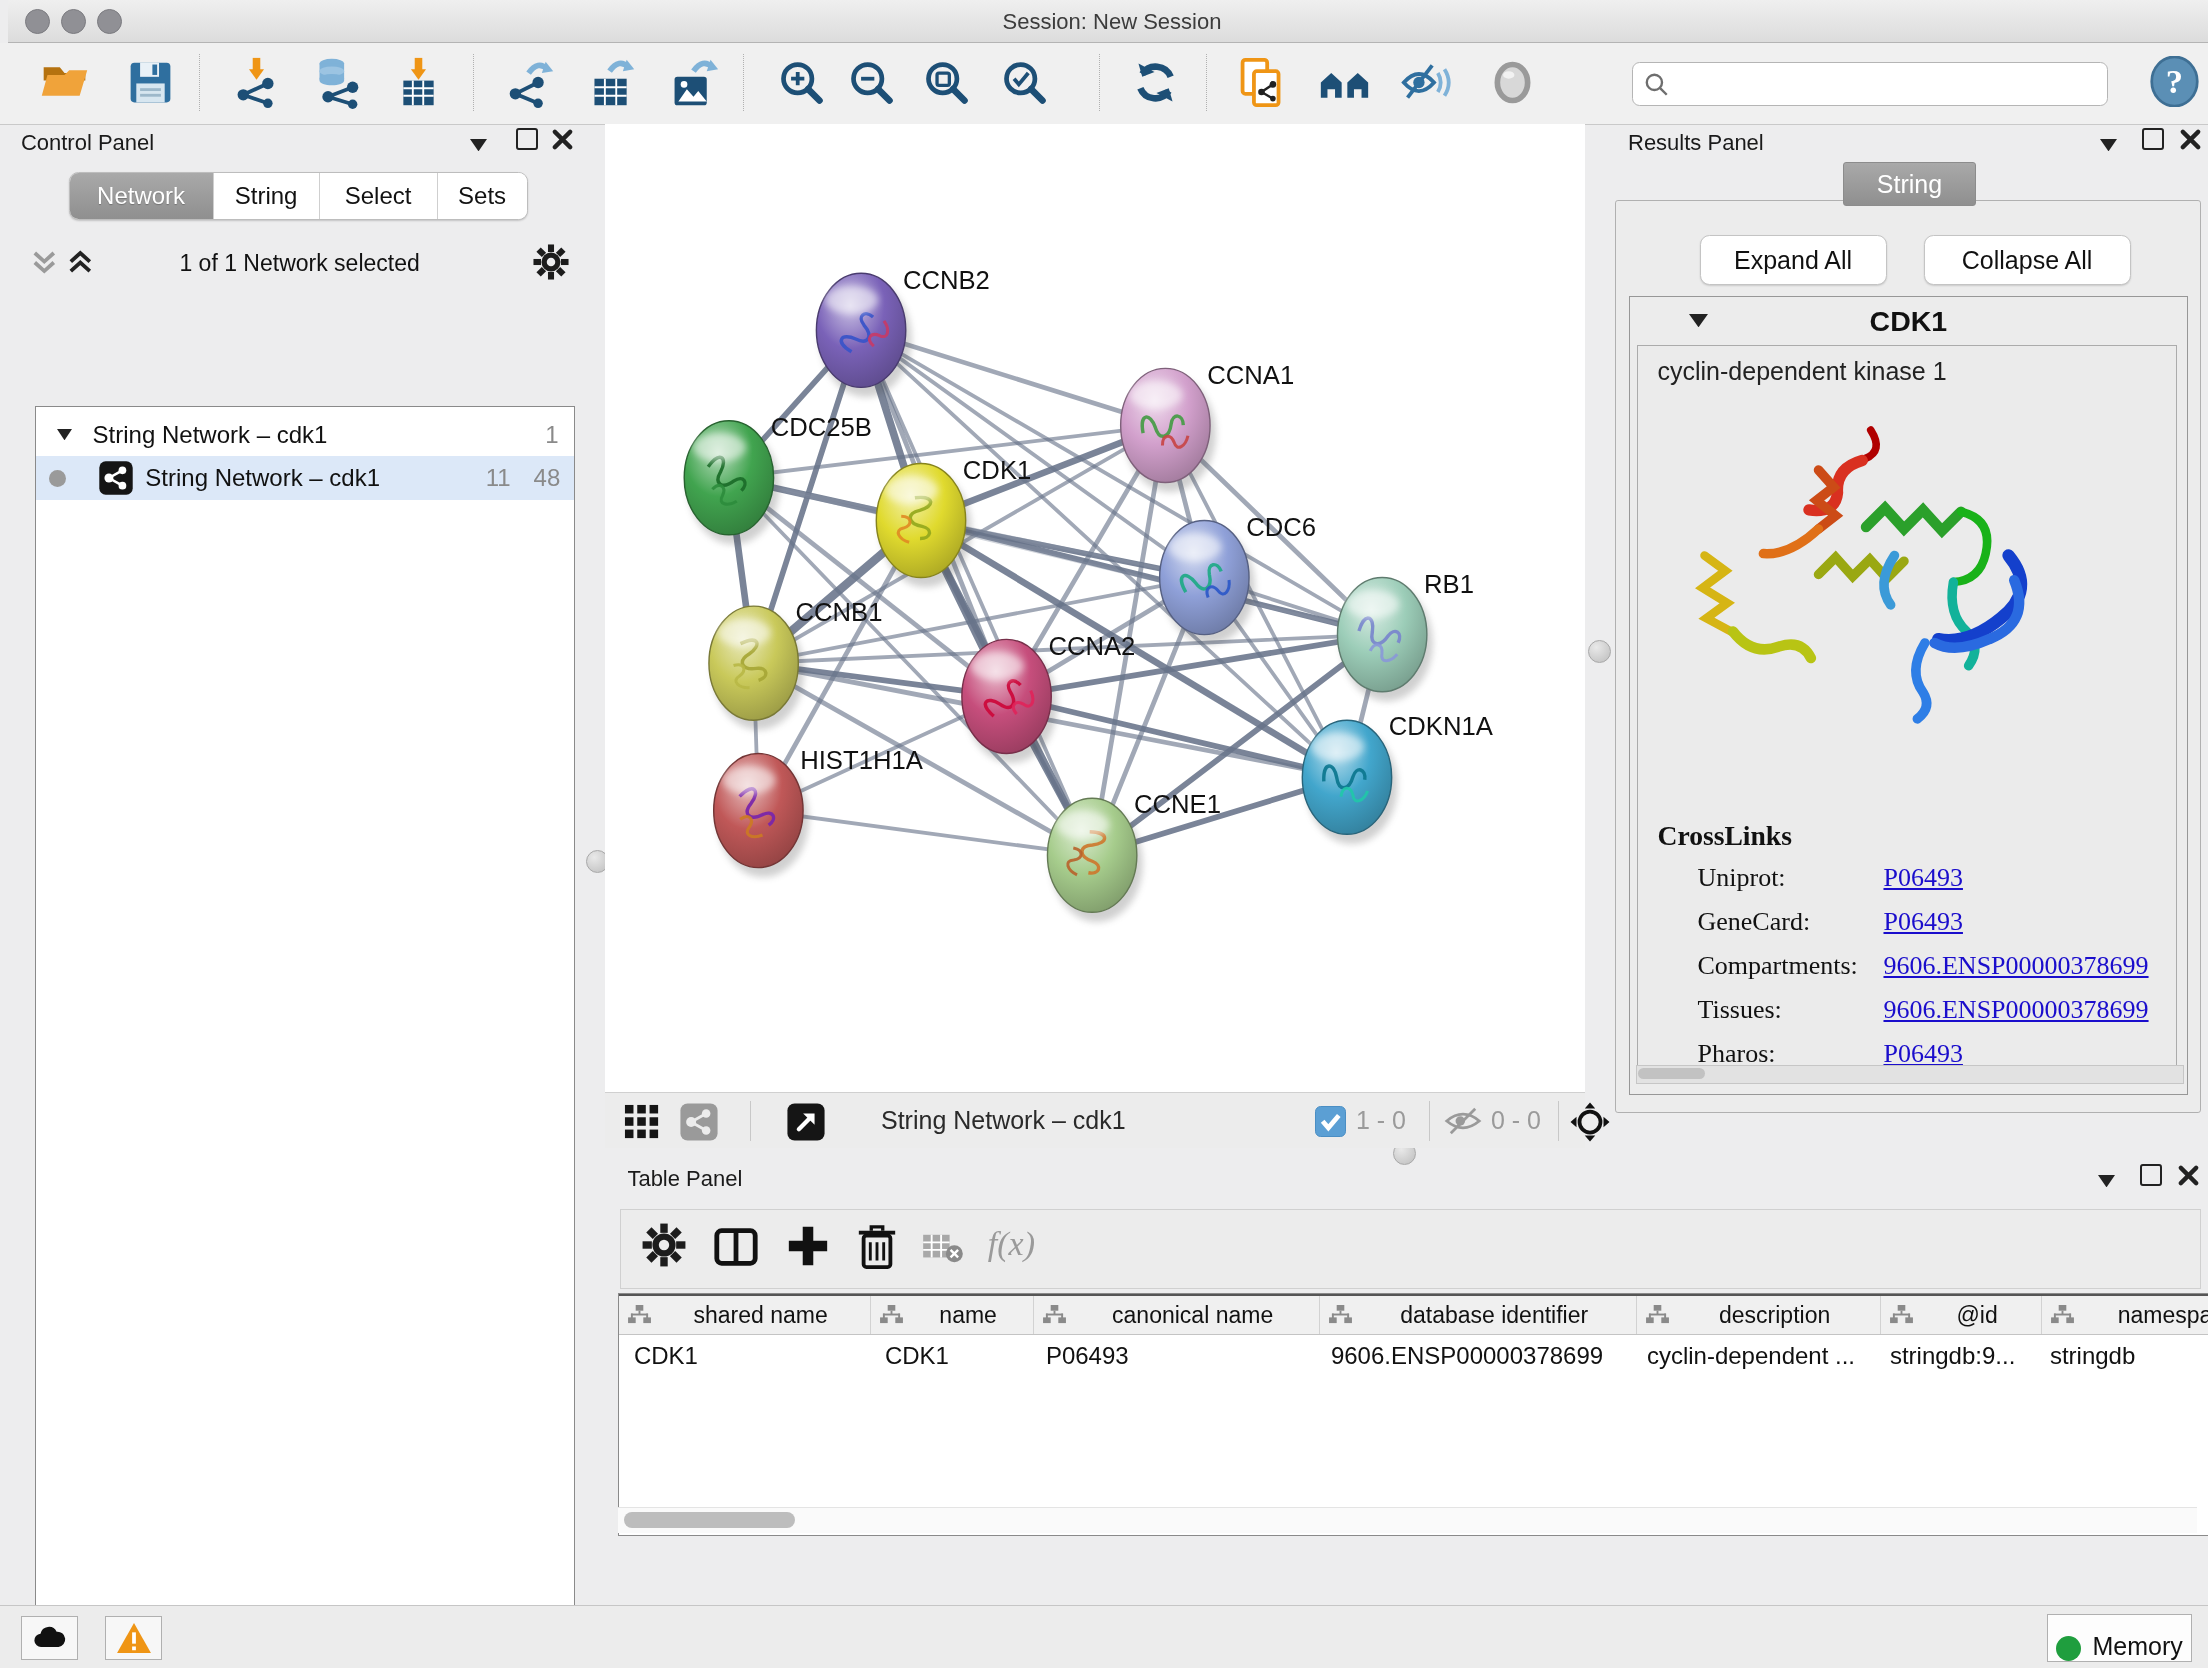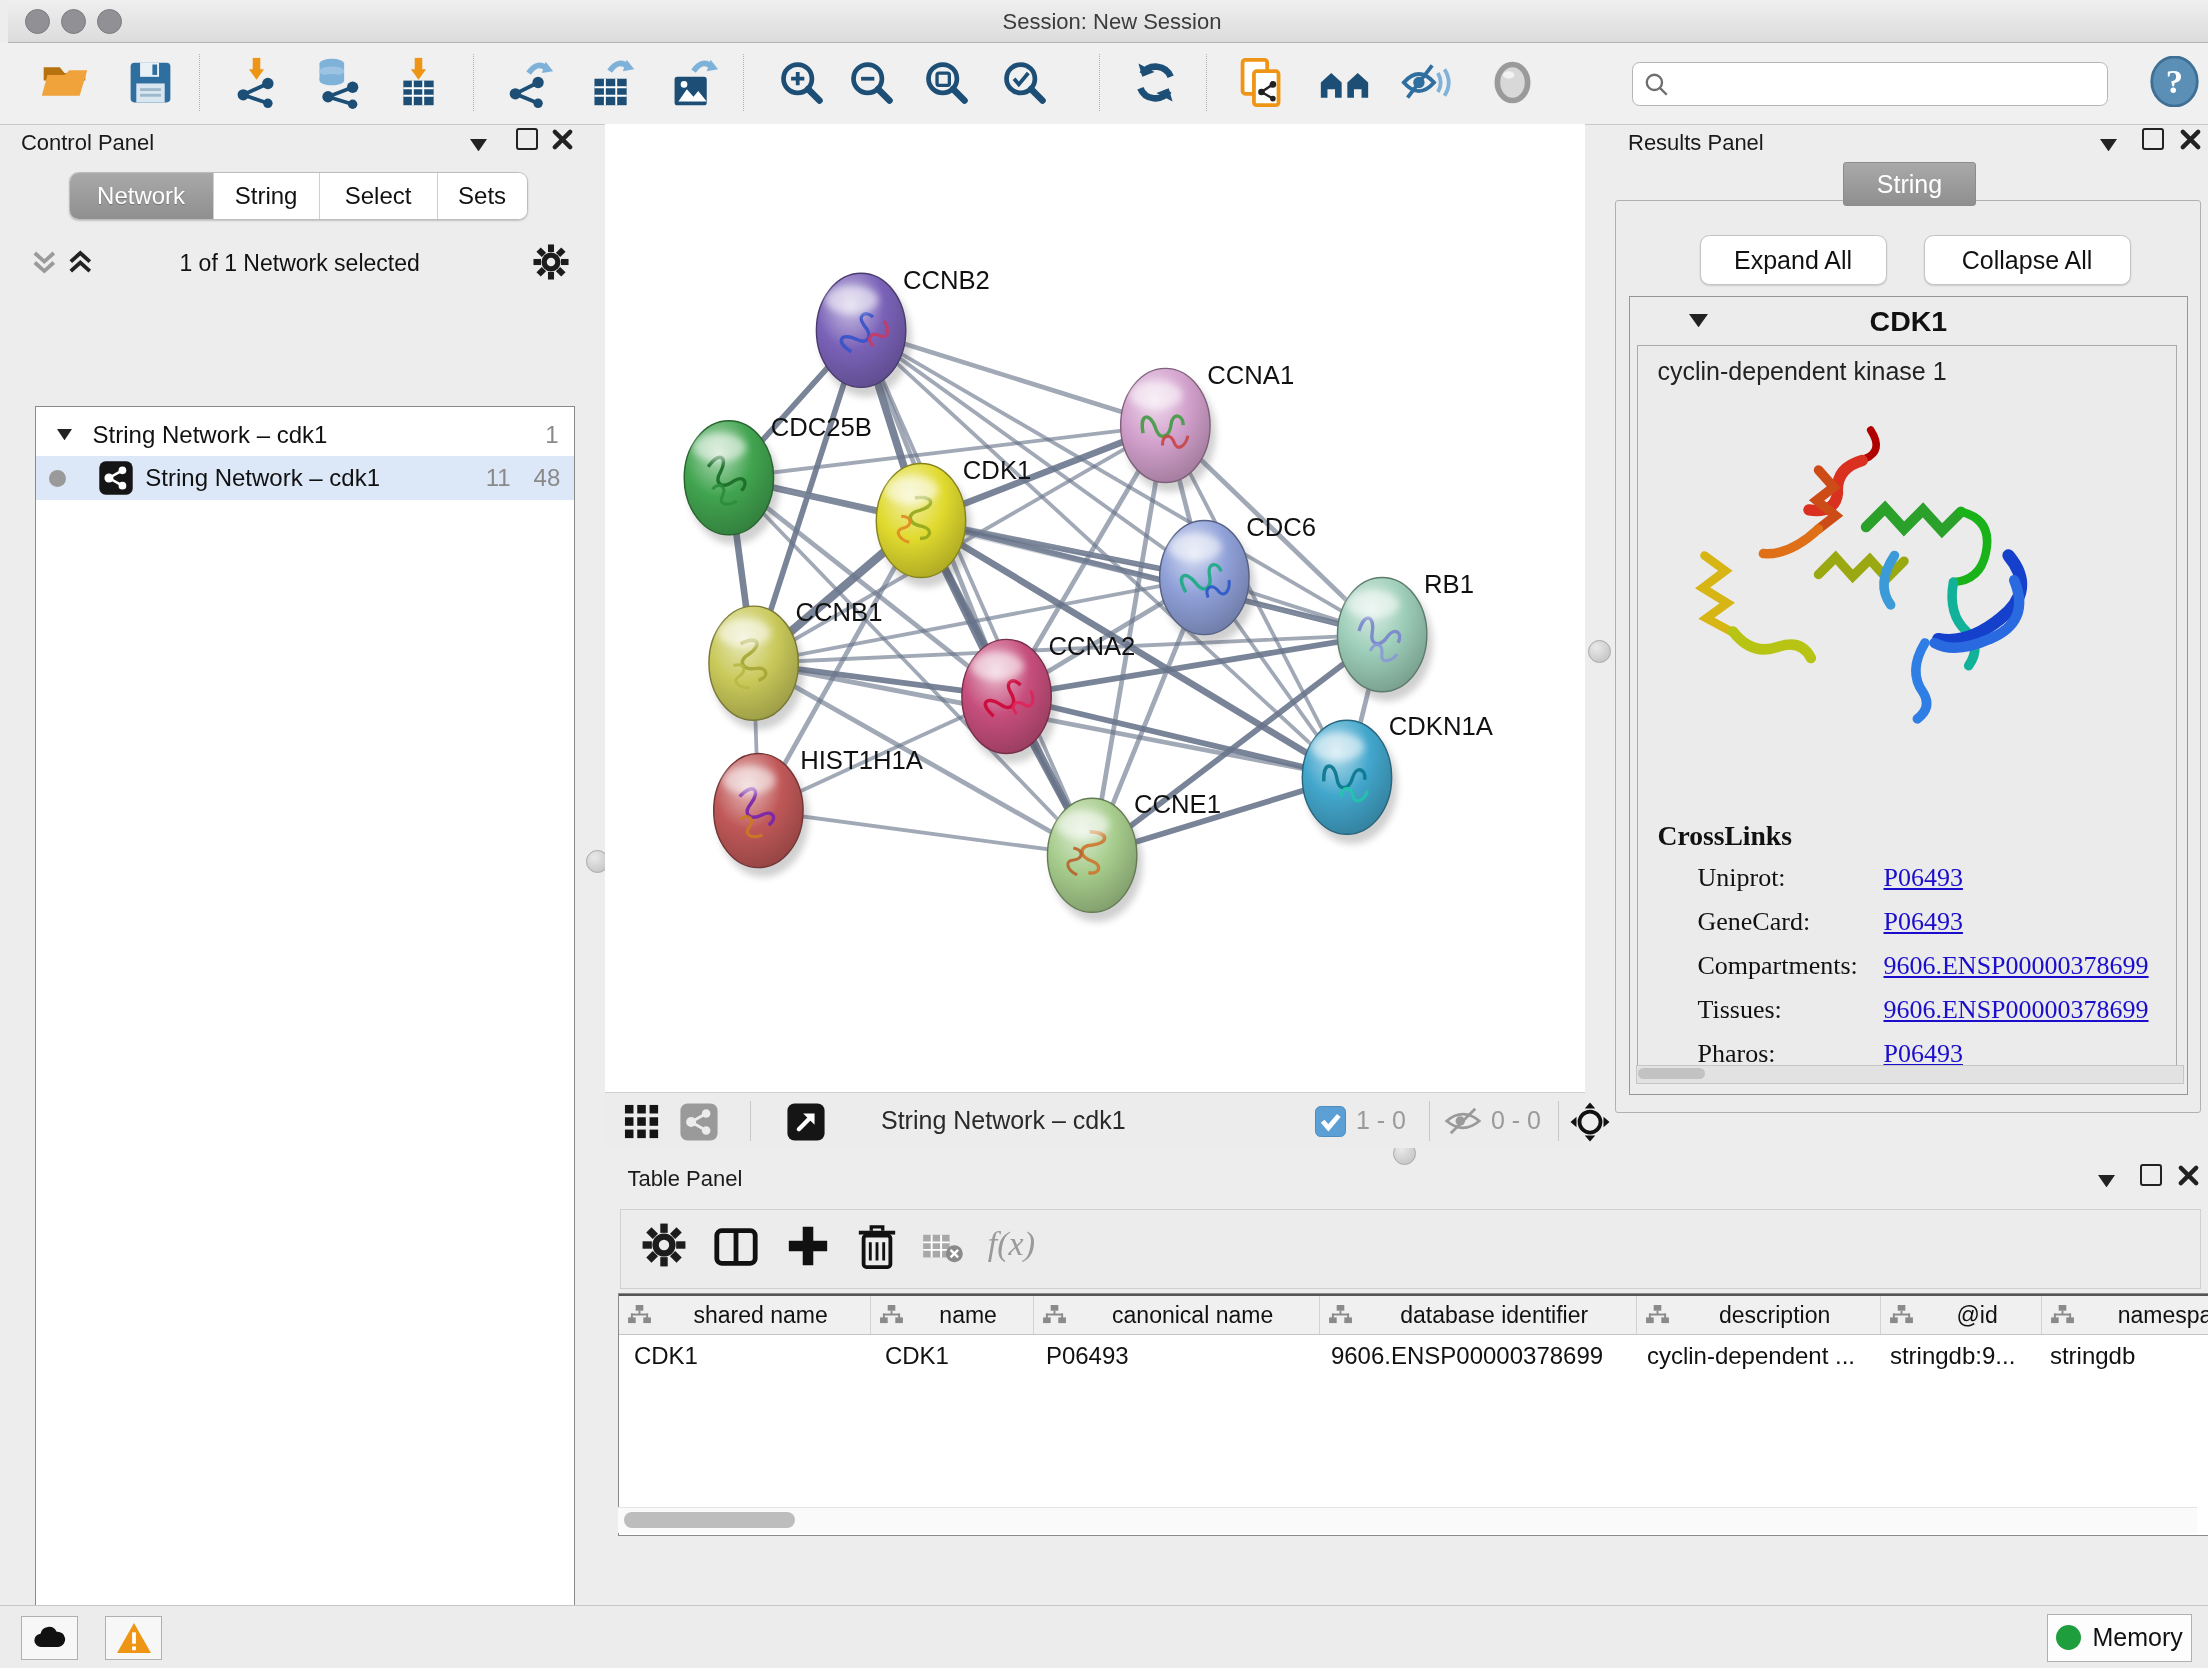--- a/index.html
+++ b/index.html
@@ -61,21 +61,21 @@
   .th{display:flex;align-items:center;border-right:1px solid #d2d2d2;overflow:hidden;flex:none;}
   .th .lbl{flex:1;text-align:center;font-size:23px;color:#111;white-space:nowrap;}
   #nt-row{display:flex;height:42px;background:#fff;}
   .td{flex:none;font-size:24px;color:#111;padding-left:15px;display:flex;align-items:center;white-space:nowrap;overflow:hidden;}
   #nt-scroll{position:absolute;left:1.9px;top:349px;width:1579px;height:25px;background:#fafafa;border-top:1px solid #e4e4e4;}
   #nt-thumb{position:absolute;left:5.7px;top:3.8px;width:171px;height:16px;background:#bdbdbd;border-radius:8.6px;}
 
   
   #statusbar{left:0;top:1605px;width:2208px;height:63px;background:#ececec;border-top:1px solid #c6c6c6;}
   .sb-btn{position:absolute;top:9.5px;width:55px;height:42px;background:#f7f7f7;border:1.9px solid #b0b0b0;display:flex;align-items:center;justify-content:center;cursor:pointer;}
-  #memory-btn{position:absolute;left:2047px;top:7.6px;width:143px;height:46px;background:#fdfdfd;border:1.9px solid #b0b0b0;display:flex;align-items:center;justify-content:center;gap:11.4px;font-size:25px;color:#111;cursor:pointer;}
+  #memory-btn{position:absolute;left:2047px;top:7.6px;width:143px;height:46px;background:#fdfdfd;border:1.9px solid #b0b0b0;display:flex;align-items:flex-end;justify-content:center;gap:11.4px;font-size:25px;color:#111;cursor:pointer;}
 </style>
 </head>
 <body>
 
 <div id="app">
 
   <div id="titlebar" class="abs">
     <div class="tl abs" style="left:17px"></div>
     <div class="tl abs" style="left:53px"></div>
     <div class="tl abs" style="left:89px"></div>

